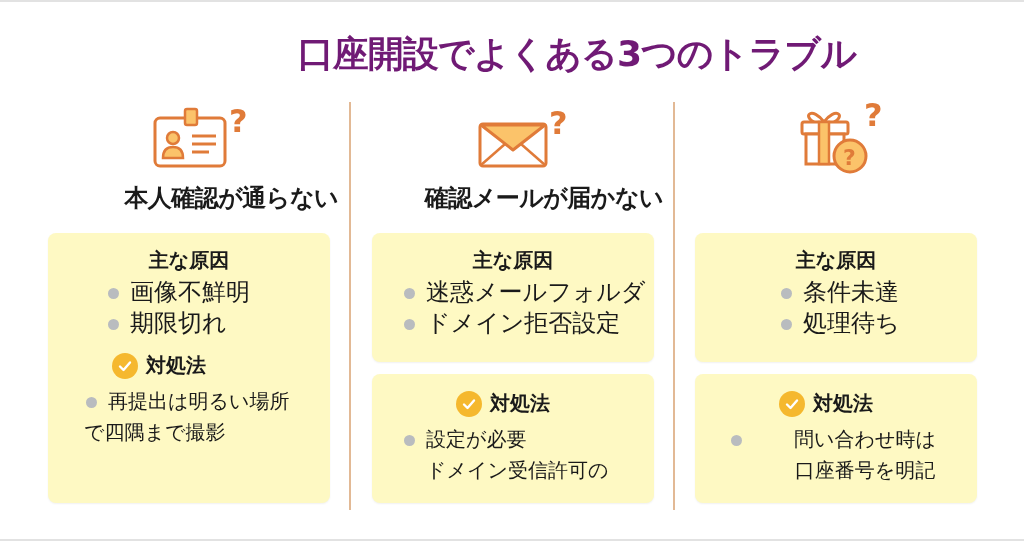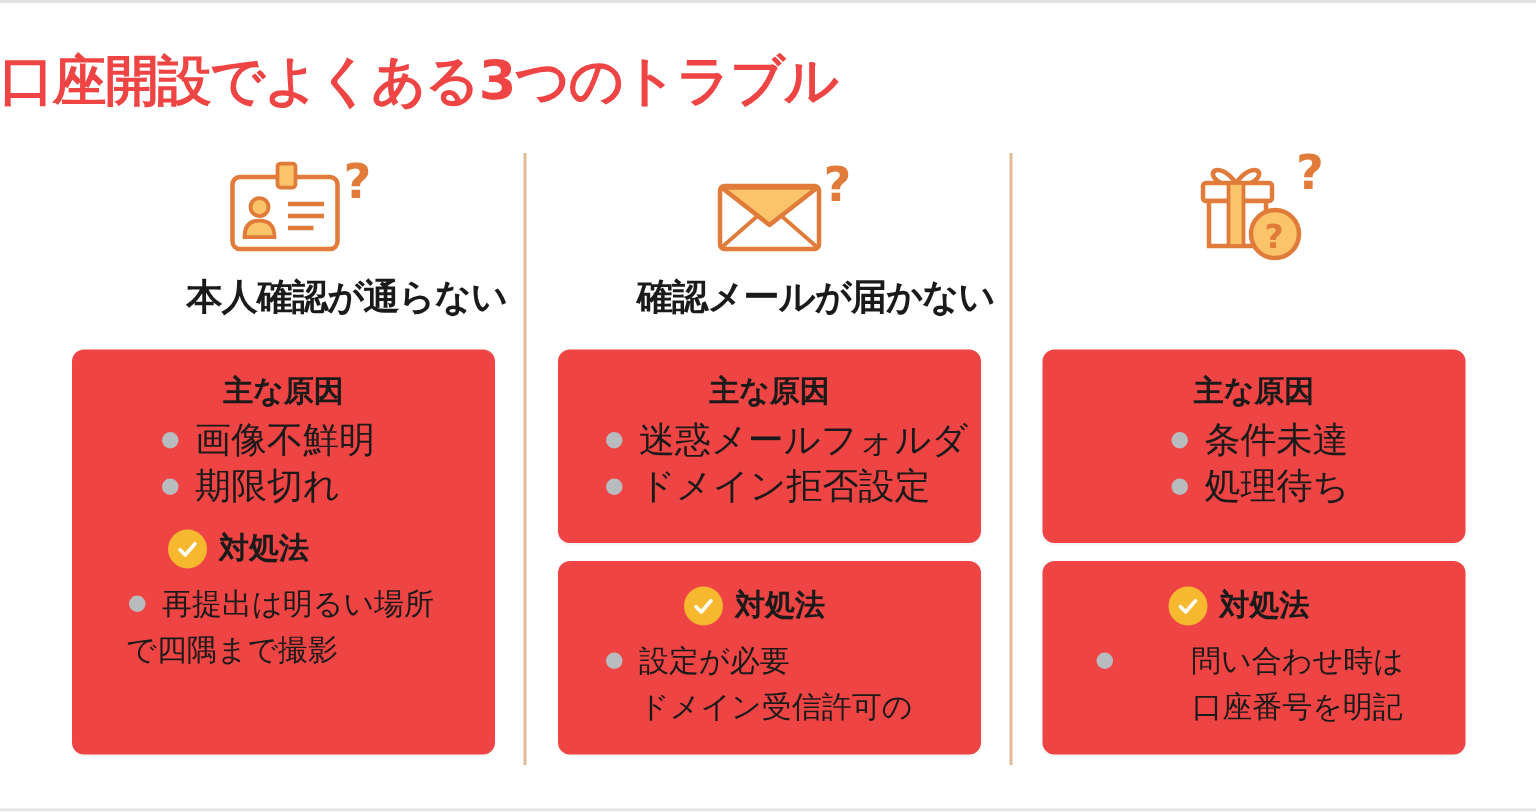--- a/index.html
+++ b/index.html
@@ -2,44 +2,45 @@
 <html><head>
   <meta charset="utf-8">
   <style>
     * { box-sizing: border-box; margin: 0; padding: 0; }
     html, body { width: 1024px; height: 541px; background: #ffffff; overflow: hidden; }
     body { font-family: "DejaVu Sans", "Liberation Sans", sans-serif; color: #1a1a1a; position: relative; }
     .top-rule { position: absolute; left: 0; top: 0; width: 1024px; height: 2px; background: #e2e2e2; }
     .bottom-rule { position: absolute; left: 0; bottom: 0; width: 1024px; height: 2px; background: #e2e2e2; }
 
     .title {
-      position: absolute; left: 0; top: 30px; width: 856px; text-align: left;
-      font-size: 36px; font-weight: bold; color: #ef4444; letter-spacing: -1px;
+      position: absolute; left: 0; top: 30px; width: 856px; text-align: right;
+      font-size: 36px; font-weight: bold; color: #701a75; letter-spacing: -1px;
     }
 
     .divider { position: absolute; top: 102px; width: 2px; height: 408px; background: #e2b995; }
     .divider.d1 { left: 349px; }
     .divider.d2 { left: 673px; }
 
     .col { position: absolute; top: 98px; width: 300px; }
     .col.c1 { left: 38px; }
     .col.c2 { left: 363px; }
     .col.c3 { left: 686px; }
 
     .icon-wrap { position: relative; width: 300px; height: 74px; }
     .icon-wrap svg { position: absolute; }
 
     .col-title {
       position: absolute; top: 84px; left: 0; width: 300px; text-align: right;
       font-size: 24px; font-weight: bold; color: #1a1a1a; letter-spacing: -0.5px;
     }
 
     .box {
-      position: absolute; background: #ef4444; border-radius: 8px;
+      position: absolute; background: #fef9c3; border-radius: 8px;
       box-shadow: 0 1px 2px rgba(0,0,0,0.06);
+      font-family: Liberation Mono, monospace;
     }
     .box-head {
       text-align: center; font-size: 20px; font-weight: bold; color: #1a1a1a;
     }
     .bullet-list { list-style: none; }
     .bullet-list li {
       font-size: 24px; color: #1a1a1a; line-height: 31px; position: relative;
       padding-left: 24px;
     }
     .bullet-list li::before {

